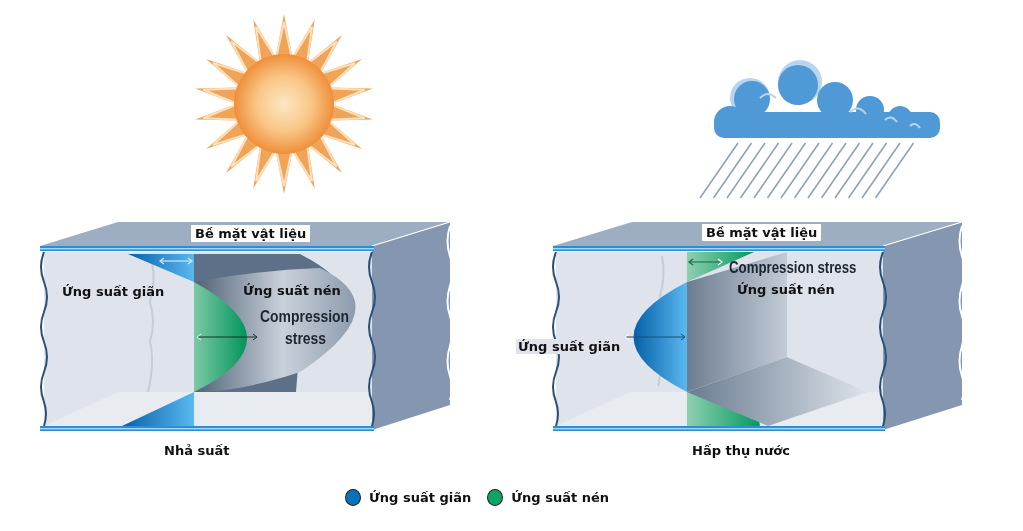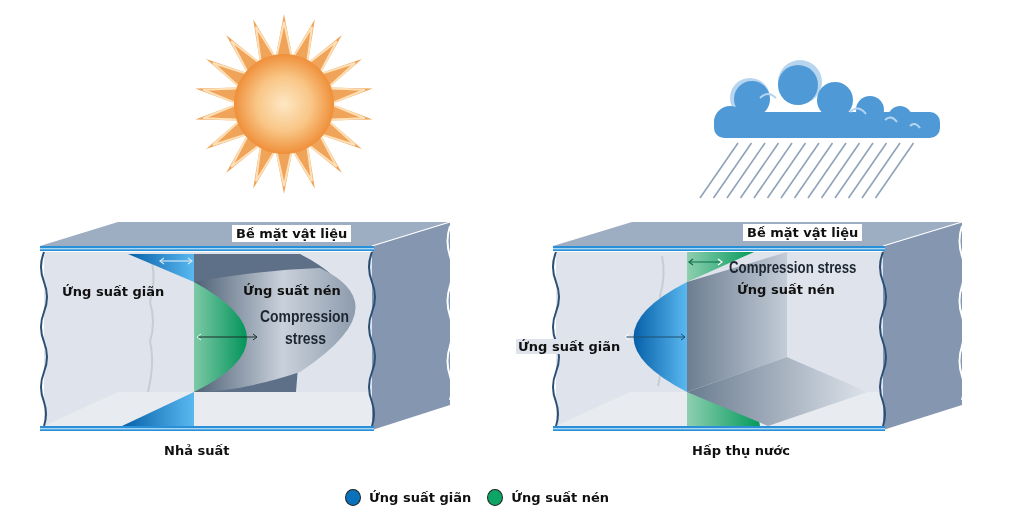--- a/index.html
+++ b/index.html
@@ -1,19 +1,19 @@
 <!DOCTYPE html>
 <html><head>
 <meta charset="utf-8">
 <style>
   html, body { margin:0; padding:0; background:#ffffff; }
   body { width:1023px; height:531px; position:relative; overflow:hidden; font-family:"DejaVu Sans", sans-serif; }
   svg#scene { position:absolute; left:0; top:0; }
   .lbl { position:absolute; font-family:"DejaVu Sans", sans-serif; font-weight:bold; font-size:13px; color:#111; white-space:nowrap; line-height:1; }
-  .surface-lbl { background:#ffffff; padding:2px 4px;margin-left:41px; }
+  .surface-lbl { background:#ffffff; padding:2px 4px; }
   .cond { font-family:"Liberation Sans Narrow","Liberation Sans", sans-serif; font-weight:bold; color:#1c2530; transform-origin:left top; }
   .legend { position:absolute; top:489px; left:345px; display:flex; align-items:center; gap:8px; }
   .legend-item { display:flex; align-items:center; gap:8px; margin-right:8px; }
   .dot { width:14px; height:15px; border-radius:50%; border:1px solid #222; display:inline-block; }
   .legend-text { font-weight:bold; font-size:13px; color:#111; }
 </style>
 </head>
 <body>
 
 <svg id="scene" width="1023" height="531" viewBox="0 0 1023 531">

